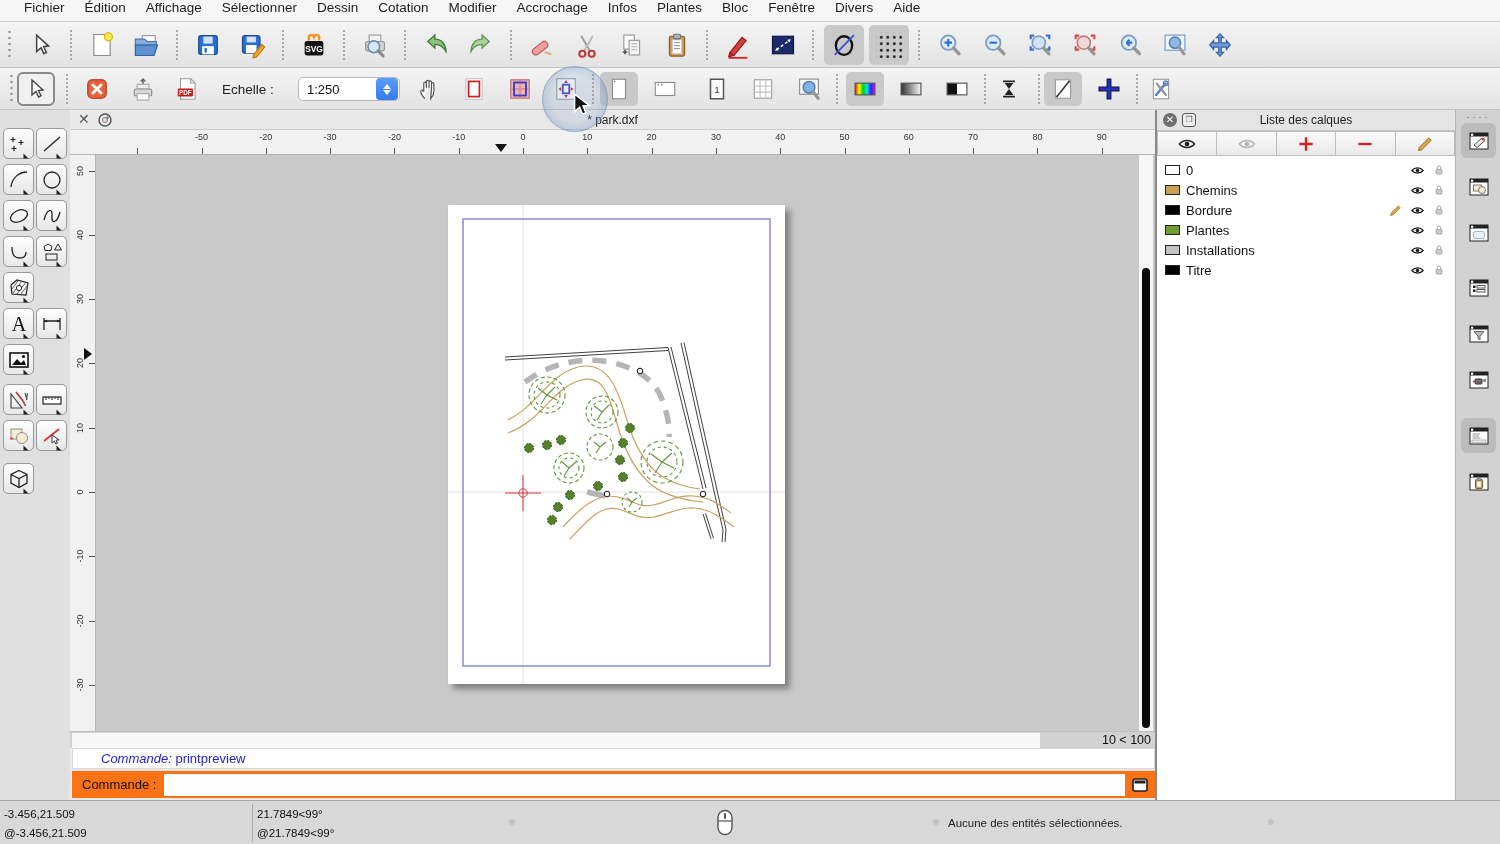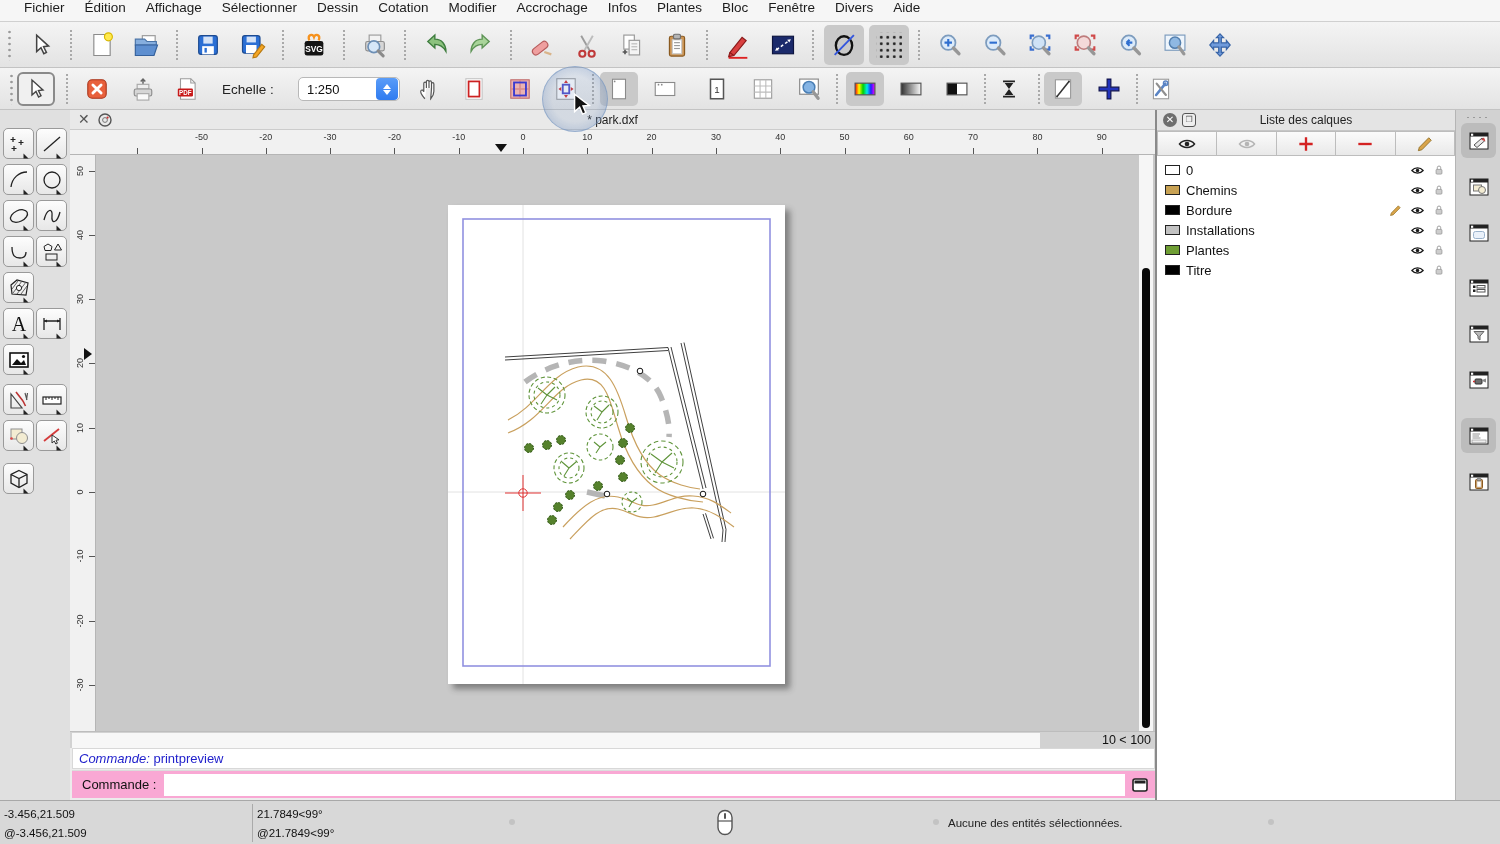--- a/index.html
+++ b/index.html
@@ -85,23 +85,23 @@
     box-shadow:5px 5px 6px rgba(40,40,40,0.45); }
   #vscroll { position:absolute; right:2px; top:0; width:14px; height:576px; background:#f6f6f6; }
   #vscroll .thumb { position:absolute; left:3px; top:113px; width:8px; height:460px; background:#0a0a0a; border-radius:4px; }
 
   #hscrollrow { position:absolute; left:0; top:621px; width:1085px; height:17px; background:#d2d2d2;
     border-top:1px solid #bdbdbd; }
   #hscrollrow .track { position:absolute; left:2px; top:1px; width:968px; height:15px; background:#f7f7f7; }
   #zoom-range { position:absolute; right:4px; top:0; font-size:12.5px; color:#111; line-height:17px; }
 
   #cmd-history { position:absolute; left:2px; top:638px; width:1083px; height:21px; background:#ffffff;
-    border:1px solid #d8d8d8; font-size:13px; line-height:19px; padding-left:6px; color:#2222cc; }
+    border:1px solid #d8d8d8; font-size:13px; line-height:19px; padding-left:28px; color:#2222cc; }
   #cmd-history .cap { font-style:italic; }
-  #cmd-row { position:absolute; left:2px; top:660px; width:1083px; height:28px; background:#f9a8d4;
+  #cmd-row { position:absolute; left:2px; top:660px; width:1083px; height:28px; background:#f97316;
     display:flex; align-items:center; border-top:1px solid #dcdcdc; }
   #cmd-row .cap { font-size:13px; color:#111; padding:0 8px 0 10px; }
   #cmd-input { flex:1; height:22px; border:none; outline:none; background:#fff; font-size:13px;
     font-family:"Liberation Sans",sans-serif; }
   #cmd-toggle { width:30px; display:flex; justify-content:center; }
 
   
   #layer-panel { position:absolute; left:1155px; top:110px; width:300px; height:690px; background:#ffffff;
     border-left:2px solid #8a8a8a; }
   #lp-header { position:absolute; left:0; top:0; width:298px; height:21px; background:#e4e4e4;
@@ -872,38 +872,38 @@
           </svg>
         </span>
         <span class="rico lock">
           <svg width="14" height="14" viewBox="0 0 24 24">
             <rect x="7" y="11" width="10" height="8" rx="1.5" fill="#cdcdcd" stroke="#9a9a9a" stroke-width="1.4"></rect>
             <path d="M9 11 V8.2 a3 3 0 0 1 6 0 V11" fill="none" stroke="#9a9a9a" stroke-width="1.6"></path>
           </svg>
         </span>
       </div>
       <div class="lrow">
-        <span class="swatch" style="background:#c2c2c2;"></span>
-        <span class="lname">Installations</span>
+        <span class="swatch" style="background:#6f9e34;"></span>
+        <span class="lname">Plantes</span>
         <span class="rico eye">
           <svg width="15" height="15" viewBox="0 0 24 24">
             <path d="M3 12 C7.5 6.5 16.5 6.5 21 12 C16.5 17.5 7.5 17.5 3 12z" fill="none" stroke="#1a1a1a" stroke-width="2"></path>
             <circle cx="12" cy="12" r="2.8" fill="#1a1a1a"></circle>
           </svg>
         </span>
         <span class="rico lock">
           <svg width="14" height="14" viewBox="0 0 24 24">
             <rect x="7" y="11" width="10" height="8" rx="1.5" fill="#cdcdcd" stroke="#9a9a9a" stroke-width="1.4"></rect>
             <path d="M9 11 V8.2 a3 3 0 0 1 6 0 V11" fill="none" stroke="#9a9a9a" stroke-width="1.6"></path>
           </svg>
         </span>
       </div>
       <div class="lrow">
-        <span class="swatch" style="background:#6f9e34;"></span>
-        <span class="lname">Plantes</span>
+        <span class="swatch" style="background:#c2c2c2;"></span>
+        <span class="lname">Installations</span>
         <span class="rico eye">
           <svg width="15" height="15" viewBox="0 0 24 24">
             <path d="M3 12 C7.5 6.5 16.5 6.5 21 12 C16.5 17.5 7.5 17.5 3 12z" fill="none" stroke="#1a1a1a" stroke-width="2"></path>
             <circle cx="12" cy="12" r="2.8" fill="#1a1a1a"></circle>
           </svg>
         </span>
         <span class="rico lock">
           <svg width="14" height="14" viewBox="0 0 24 24">
             <rect x="7" y="11" width="10" height="8" rx="1.5" fill="#cdcdcd" stroke="#9a9a9a" stroke-width="1.4"></rect>
             <path d="M9 11 V8.2 a3 3 0 0 1 6 0 V11" fill="none" stroke="#9a9a9a" stroke-width="1.6"></path>

